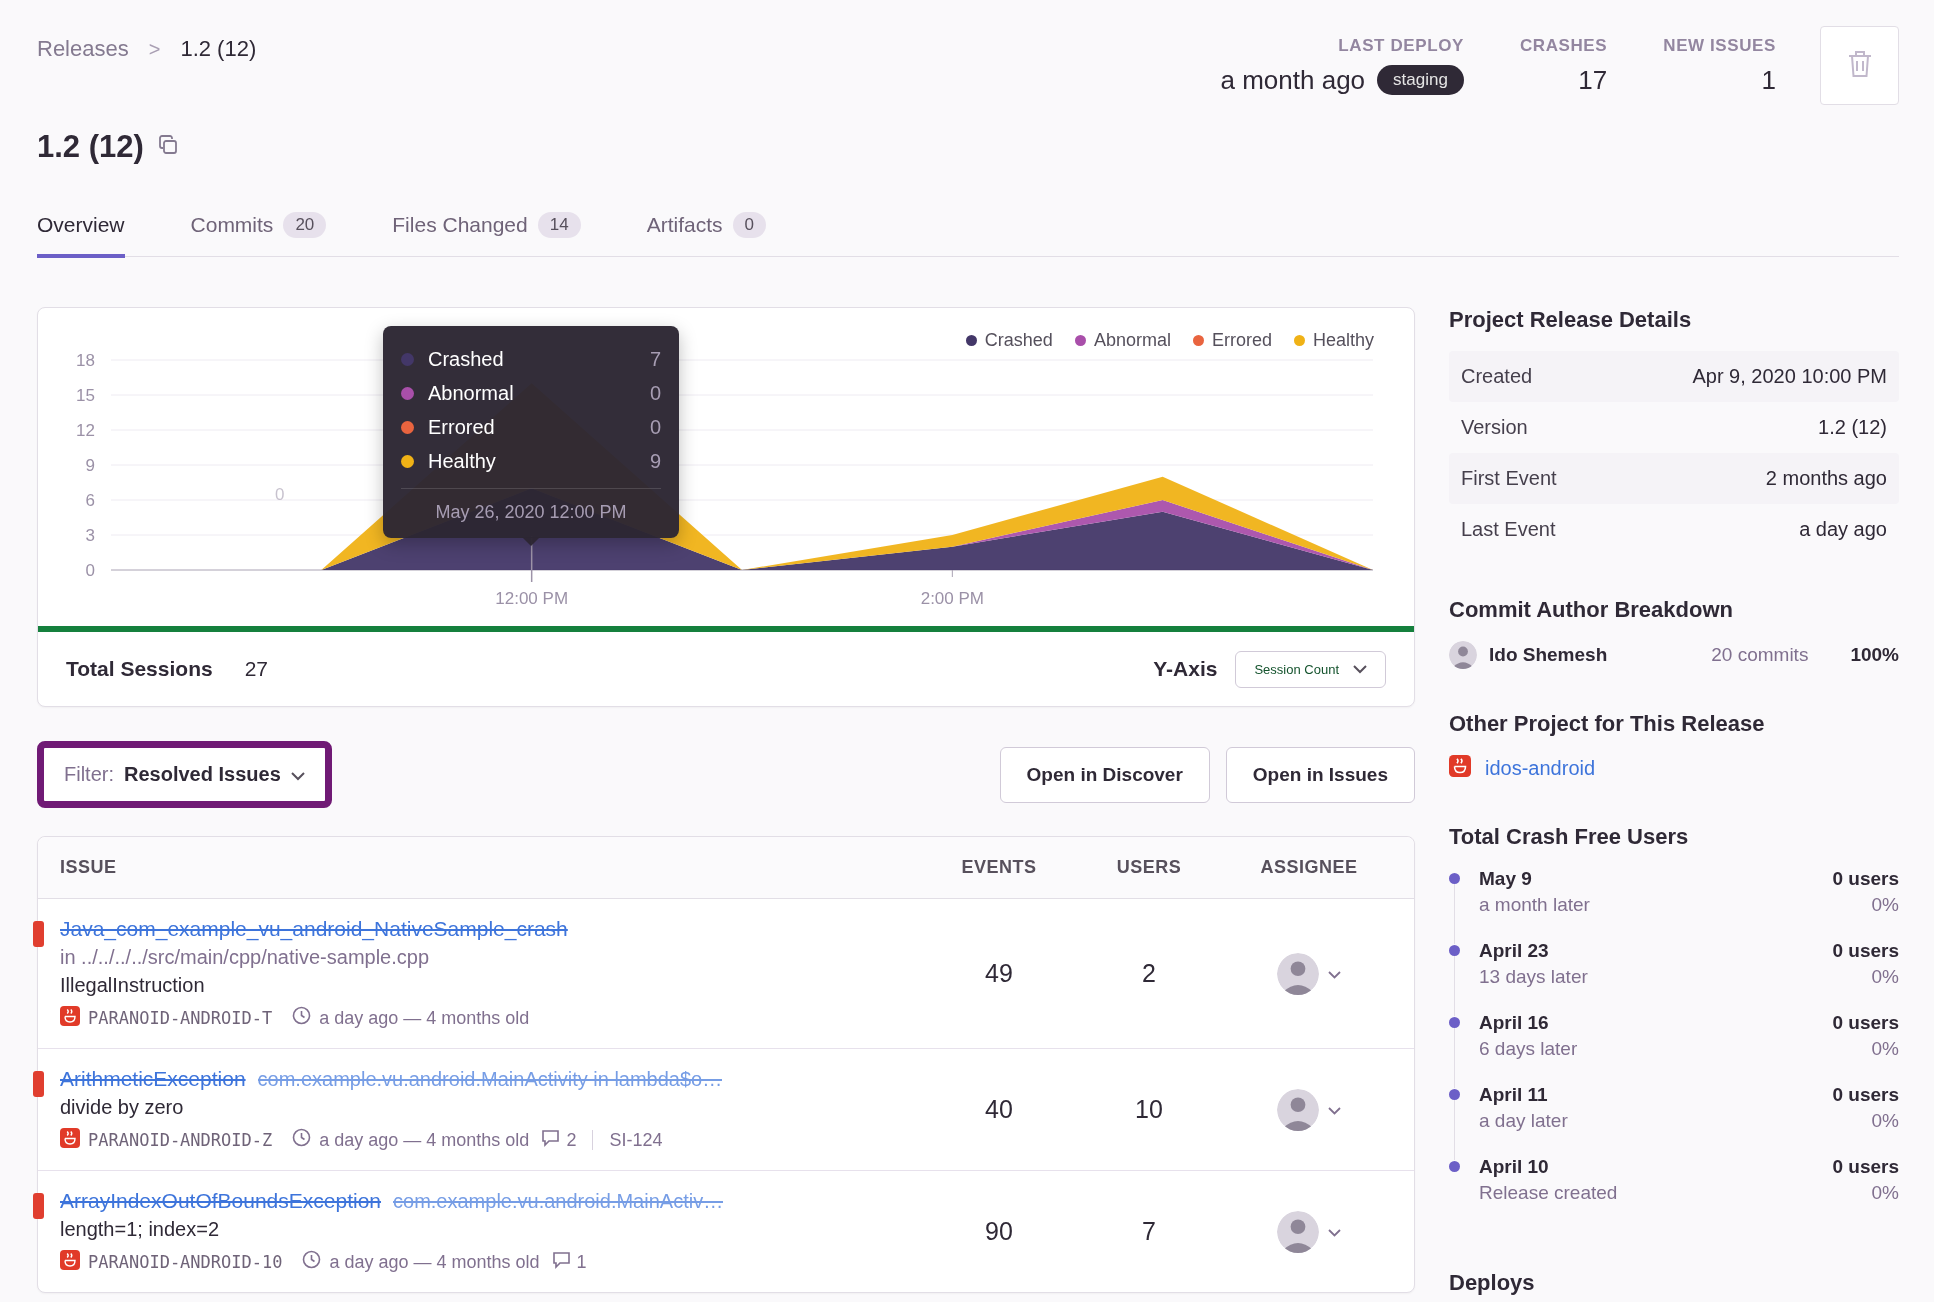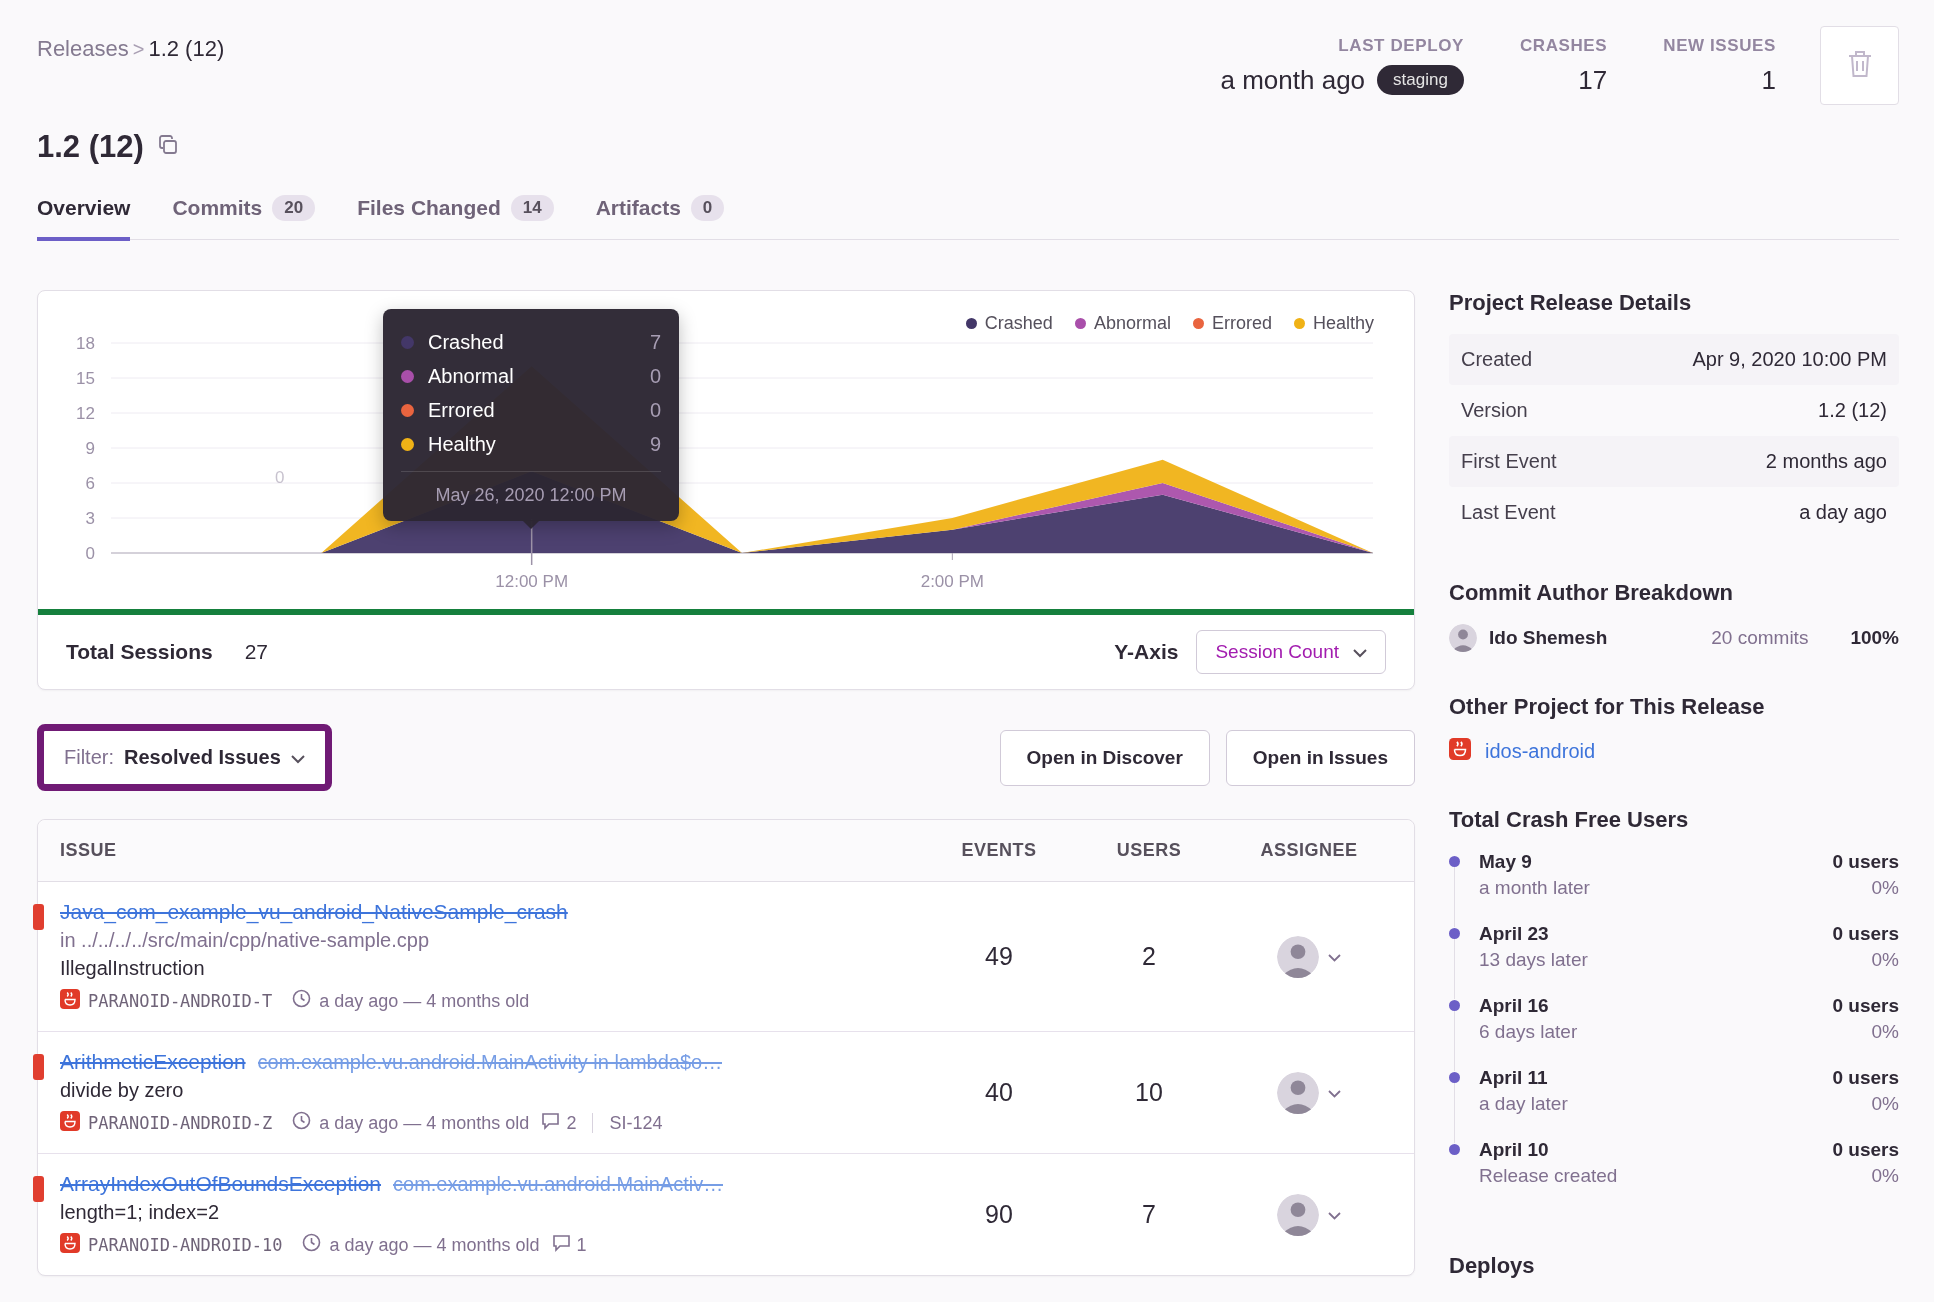--- a/index.html
+++ b/index.html
@@ -6,41 +6,41 @@
   html,body { width:1934px; height:1302px; overflow:hidden; }
   body {
     background:#faf9fb;
     color:#2f2936;
     font-family:"Liberation Sans", sans-serif;
   }
   .page { padding:0 35px 0 37px; }
 
   
   .topbar { display:flex; justify-content:space-between; align-items:flex-start; padding-top:26px; }
-  .breadcrumb { display:flex; align-items:center; gap:4px; font-size:22px; color:#847a90; padding-top:10px; }
+  .breadcrumb { display:flex; align-items:center; gap:20px; font-size:22px; color:#847a90; padding-top:10px; }
   .breadcrumb .crumb-link { cursor:pointer; }
   .breadcrumb .crumb-sep { color:#a99fb3; font-size:20px; }
   .breadcrumb .crumb-current { color:#2f2936; font-weight:500; }
 
   .header-right { display:flex; align-items:center; gap:44px; }
   .header-stats { display:flex; gap:56px; }
   .stat { text-align:right; }
   .stat-label { font-size:17px; font-weight:bold; color:#9386a0; letter-spacing:.6px; }
   .stat-value-row { margin-top:9px; display:flex; align-items:center; justify-content:flex-end; gap:12px; }
   .stat-value { font-size:26px; color:#2f2936; }
   .env-badge { background:#2f2936; color:#e5e5e5; font-size:17px; padding:5px 16px; border-radius:20px; }
   .trash-btn { width:79px; height:79px; background:#fff; border:1px solid #e2dee6; border-radius:4px;
                display:flex; align-items:center; justify-content:center; cursor:pointer; }
 
   
   .title-row { margin-top:24px; display:flex; align-items:center; gap:14px; }
   .page-title { font-size:31px; font-weight:700; }
   .copy-btn { cursor:pointer; display:flex; align-items:center; }
 
-  .tabs { margin-top:30px; display:flex; gap:42px; border-bottom:1px solid #e2dee6;font-weight:bold; }
+  .tabs { margin-top:47px; display:flex; gap:66px; border-bottom:1px solid #e2dee6; }
   .tab { display:flex; align-items:center; gap:10px; font-size:21px; color:#6f6378;
          padding-bottom:16px; border-bottom:4px solid transparent; margin-bottom:-2px; cursor:pointer; }
   .tab.active { color:#2f2936; border-bottom-color:#6c5fc7; }
   .count-pill { background:#e7e1ec; color:#57505c; font-size:17px; padding:3px 12px; border-radius:20px; }
 
   
   .content { display:flex; gap:34px; margin-top:50px; align-items:flex-start; }
   .main-col { width:1378px; }
   .side-col { width:450px; }
 
@@ -63,21 +63,21 @@
   .tooltip-value { margin-left:auto; color:#a79db3; }
   .tooltip-date { border-top:1px solid rgba(255,255,255,.14); margin-top:10px; padding:13px 0 15px;
                   text-align:center; color:#a79db3; font-size:18px; }
 
   .chart-footer { border-top:6px solid #15803d; height:80px; display:flex; align-items:center; padding:0 28px; }
   .total-label { font-size:21px; font-weight:bold; }
   .total-value { font-size:21px; margin-left:32px; }
   .footer-right { margin-left:auto; display:flex; align-items:center; gap:18px; }
   .yaxis-label { font-size:21px; font-weight:bold; }
   .yaxis-select { border:1px solid #d1cad8; border-radius:6px; padding:10px 18px; background:#fff;
-                  font-size:19px; color:#a21caf; display:flex; gap:14px; align-items:center; cursor:pointer; }
+                  font-size:13px; color:#14532d; display:flex; gap:14px; align-items:center; cursor:pointer; }
 
   
   .filter-row { margin-top:34px; display:flex; justify-content:space-between; align-items:center; }
   .filter-btn { background:#fff; border:7px solid #701a75; border-radius:8px; padding:15px 20px;
                 display:flex; gap:10px; align-items:center; font-size:20px; cursor:pointer; }
   .filter-label { color:#80708f; }
   .filter-value { font-weight:bold; }
   .action-btns { display:flex; gap:16px; }
   .action-btn { background:#fff; border:1px solid #d1cad8; border-radius:6px; padding:16px 26px;
                 font-size:19px; font-weight:bold; color:#2f2936; cursor:pointer; font-family:inherit; }

